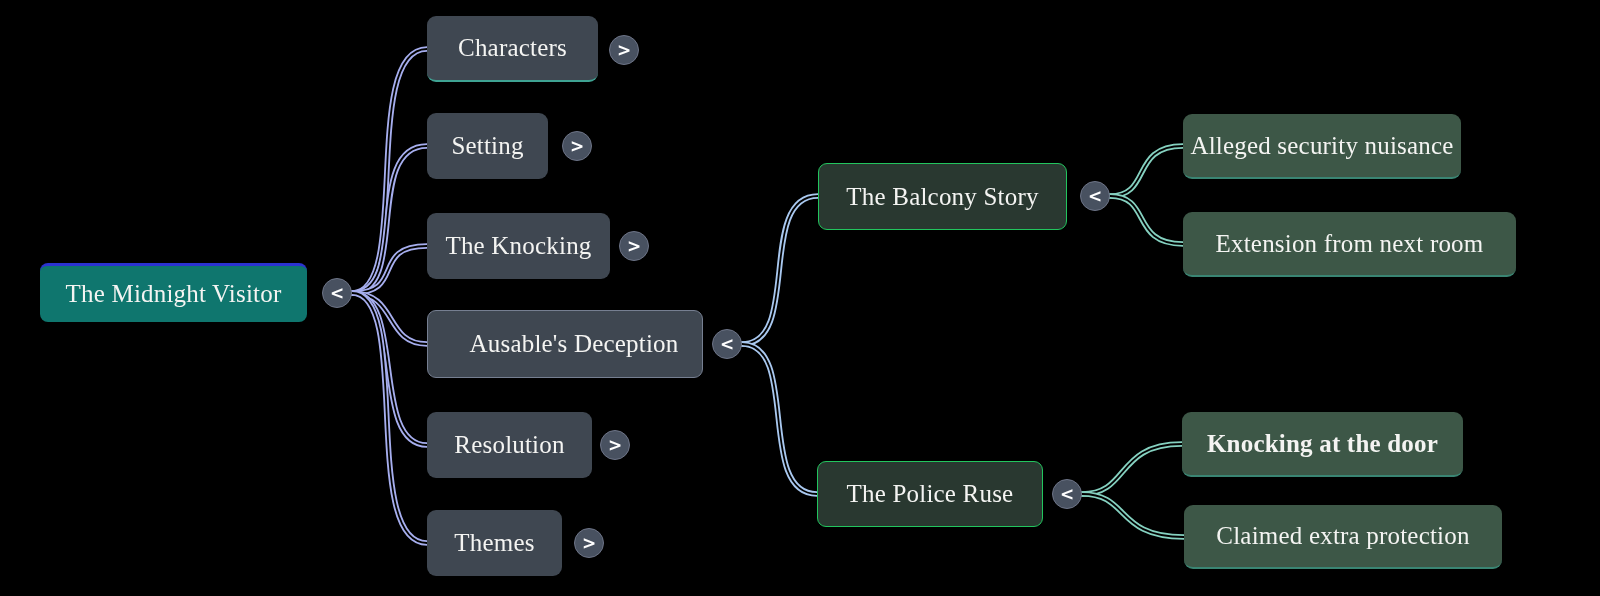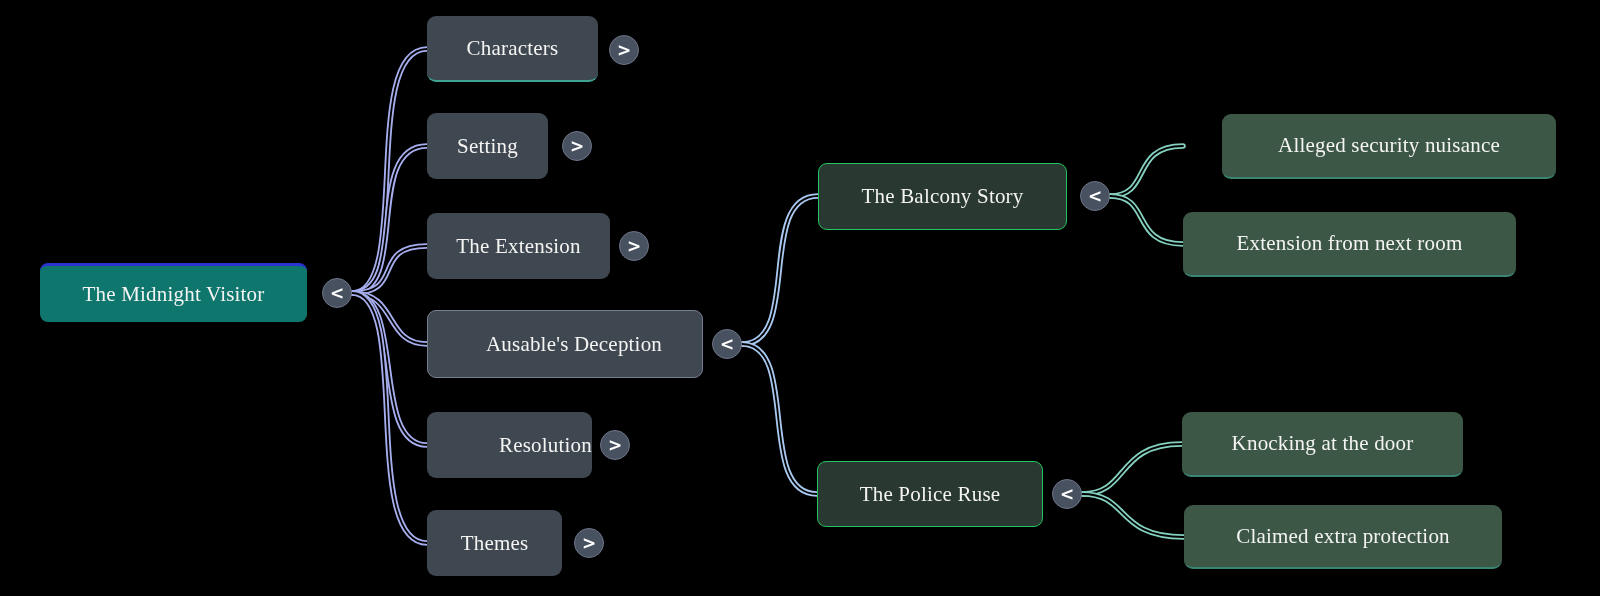--- a/index.html
+++ b/index.html
@@ -8,21 +8,21 @@
     font-family:"Liberation Serif","DejaVu Serif",serif;
   }
   #links{position:absolute;left:0;top:0;width:1600px;height:596px;}
   #links path{fill:none;stroke-linecap:round;}
   #links path.lk{stroke-width:5.5px;}
   #links path.lc{stroke:#000;stroke-width:1.8px;}
   .node{
     position:absolute;display:flex;align-items:center;justify-content:center;
     border-radius:9px;color:#f4f4f2;white-space:nowrap;box-sizing:border-box;
   }
-  .node .lbl{font-size:21px;letter-spacing:.2px;}
+  .node .lbl{font-size:25px;letter-spacing:.2px;}
   .root{
     background:#0f766e;height:59px;border-top:3px solid #2b33d1;border-radius:8px;
   }
   .l1{background:#3f4751;height:66px;}
   .l1.ul{border-bottom:2px solid #3fa393;}
   .l1.sel{border:1px solid #767f91;height:68px;}
   .l2{background:#293830;border:1px solid #22c55e;}
   .l3{background:#3d5747;border-bottom:2px solid #3a8573;}
   .expander{
     position:absolute;width:30px;height:30px;border-radius:50%;
@@ -30,27 +30,27 @@
     color:#fff;display:flex;align-items:center;justify-content:center;
     font-family:"DejaVu Sans","Liberation Sans",sans-serif;
     font-size:17px;font-weight:bold;line-height:1;cursor:pointer;
   }
   
   #n-root{left:40px;top:263px;width:267px;}
   #n-characters{left:427px;top:16px;width:171px;}
   #n-setting{left:427px;top:113px;width:121px;}
   #n-conflict{left:427px;top:213px;width:183px;}
   #n-ausable{left:427px;top:310px;width:276px;padding-left:18px;}
-  #n-resolution{left:427px;top:412px;width:165px;justify-content:flex-end;}
+  #n-resolution{left:427px;top:412px;width:165px;}
   #n-themes{left:427px;top:510px;width:135px;}
   #n-balcony{left:818px;top:163px;width:249px;height:67px;}
   #n-police{left:817px;top:461px;width:226px;height:66px;}
-  #n-alleged{left:1222px;top:114px;width:334px;height:65px;}
+  #n-alleged{left:1183px;top:114px;width:278px;height:65px;}
   #n-extension{left:1183px;top:212px;width:333px;height:65px;}
-  #n-knocking{left:1182px;top:412px;width:281px;height:65px;}
+  #n-knocking{left:1182px;top:412px;width:281px;height:65px;font-weight:bold;}
   #n-claimed{left:1184px;top:505px;width:318px;height:64px;}
   
   #e-root{left:322px;top:278px;}
   #e-characters{left:609px;top:35px;}
   #e-setting{left:562px;top:131px;}
   #e-conflict{left:619px;top:231px;}
   #e-ausable{left:712px;top:329px;}
   #e-resolution{left:600px;top:430px;}
   #e-themes{left:574px;top:528px;}
   #e-balcony{left:1080px;top:181px;}
@@ -115,21 +115,21 @@
   <div id="n-root" class="node root">
     <span class="lbl">The Midnight Visitor</span>
   </div>
   <div id="n-characters" class="node l1 ul">
     <span class="lbl">Characters</span>
   </div>
   <div id="n-setting" class="node l1">
     <span class="lbl">Setting</span>
   </div>
   <div id="n-conflict" class="node l1">
-    <span class="lbl">The Extension</span>
+    <span class="lbl">The Knocking</span>
   </div>
   <div id="n-ausable" class="node l1 sel">
     <span class="lbl">Ausable's Deception</span>
   </div>
   <div id="n-resolution" class="node l1">
     <span class="lbl">Resolution</span>
   </div>
   <div id="n-themes" class="node l1">
     <span class="lbl">Themes</span>
   </div>

